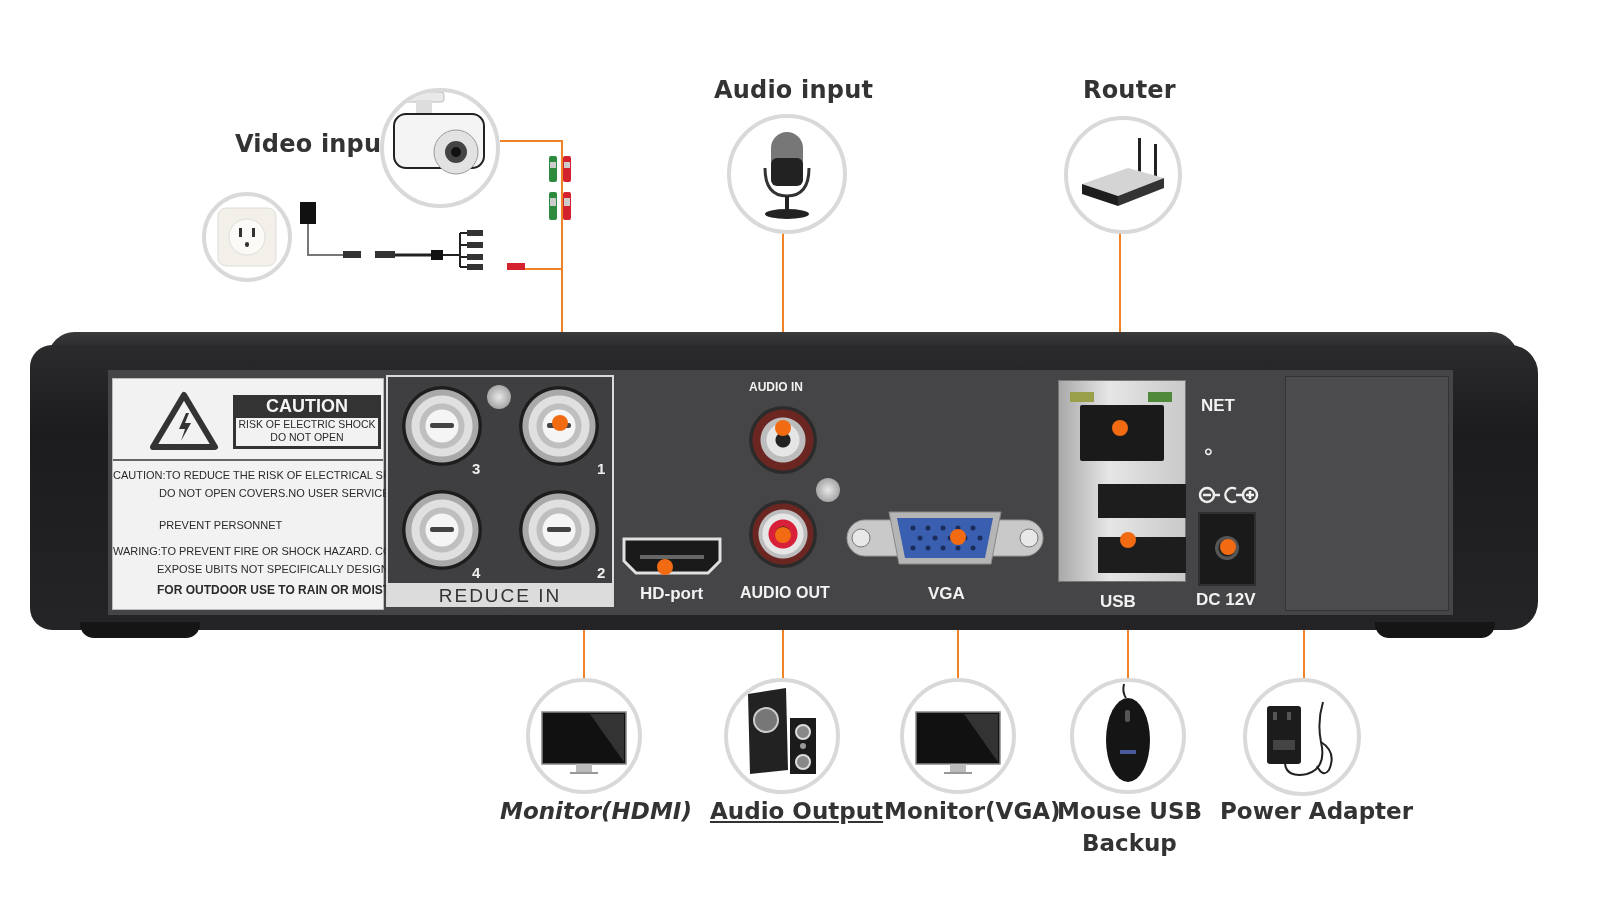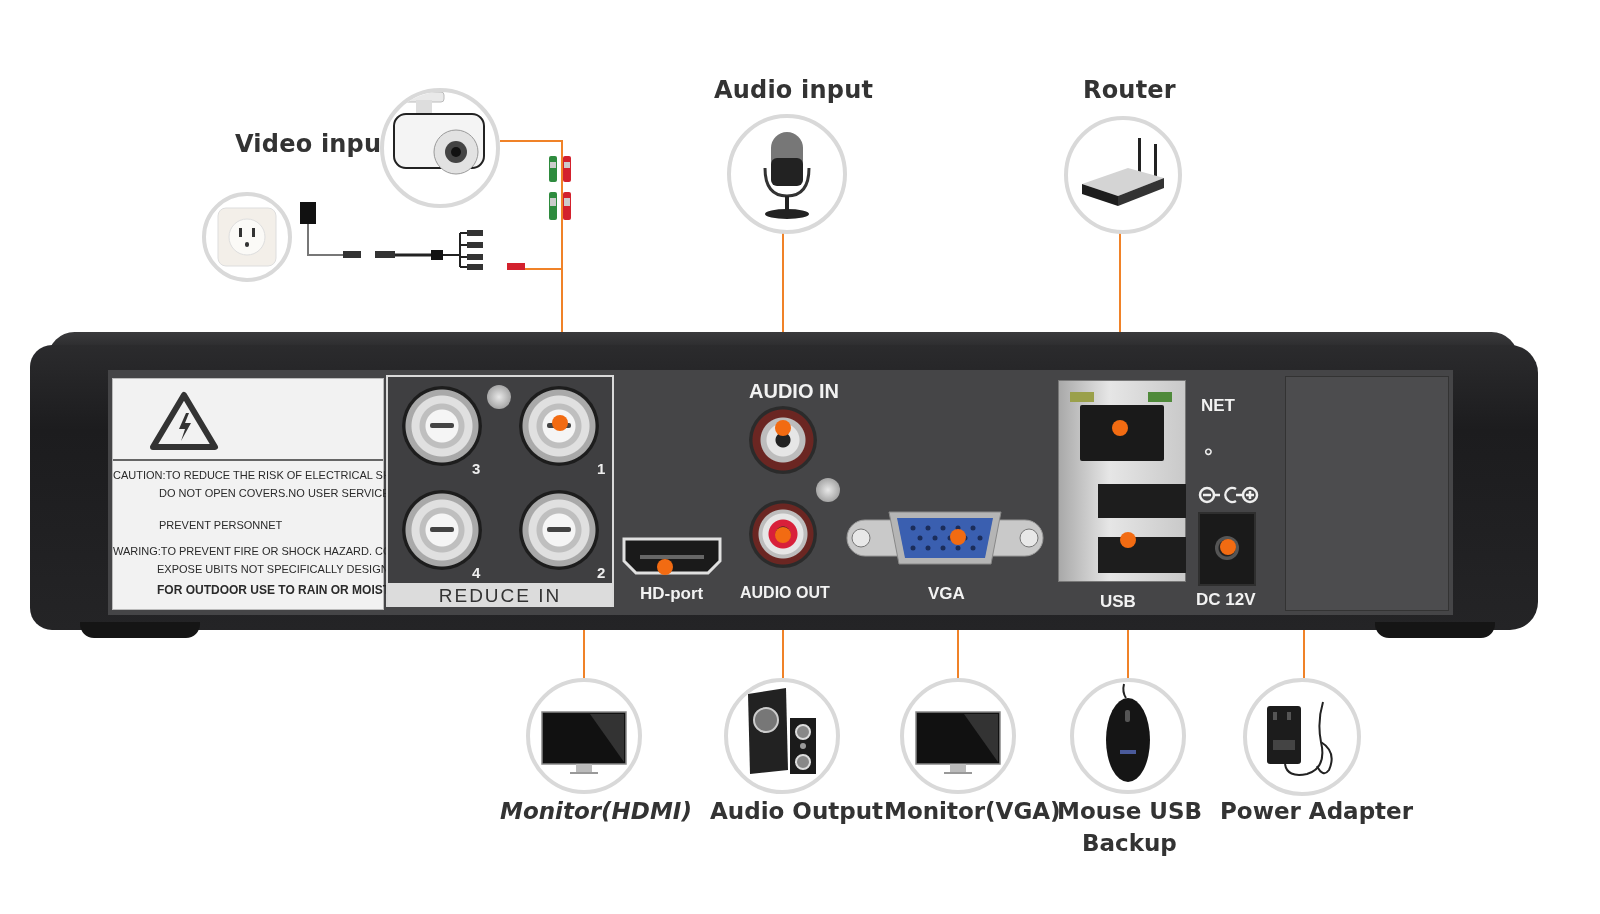--- a/index.html
+++ b/index.html
@@ -114,20 +114,27 @@
 <div class="foot" style="left:80px;"></div>
 <div class="foot" style="left:1375px;"></div>
 <div class="dvr-panel"></div>
 <div class="abs" style="left:1285px;top:376px;width:162px;height:233px;background:#4c4c4e;border:1px solid #333;"></div>
 
 <div class="label-sticker">
   <svg class="abs" style="left:36px;top:12px;" width="70" height="60" viewBox="0 0 70 60">
     <path d="M35 4 L66 56 L4 56 Z" fill="none" stroke="#333" stroke-width="6" stroke-linejoin="round"></path>
     <path d="M37 22 L30 38 L36 38 L32 50 L42 32 L36 32 L40 22 Z" fill="#333"></path>
   </svg>
+  <div class="abs" style="left:120px;top:16px;width:148px;height:54px;background:#333;">
+    <div class="abs" style="left:0;width:148px;top:1px;text-align:center;color:#f4f4f4;font-weight:bold;font-size:18px;">CAUTION</div>
+    <div class="abs" style="left:3px;top:23px;width:142px;height:28px;background:#f2f2f2;text-align:center;font-size:10.5px;line-height:13px;">
+      <div>RISK OF ELECTRIC SHOCK</div>
+      <div>DO NOT OPEN</div>
+    </div>
+  </div>
   <div class="abs" style="left:0;top:80px;width:270px;height:2px;background:#666;"></div>
   <div class="abs" style="left:0;top:90px;font-size:11px;white-space:nowrap;">CAUTION:TO REDUCE THE RISK OF ELECTRICAL SHOCK.</div>
   <div class="abs" style="left:46px;top:108px;font-size:11px;white-space:nowrap;">DO NOT OPEN COVERS.NO USER SERVICEABLE</div>
   <div class="abs" style="left:46px;top:140px;font-size:11px;white-space:nowrap;">PREVENT PERSONNET</div>
   <div class="abs" style="left:0;top:166px;font-size:11px;white-space:nowrap;">WARING:TO PREVENT FIRE OR SHOCK HAZARD. CO NOT</div>
   <div class="abs" style="left:44px;top:184px;font-size:11px;white-space:nowrap;">EXPOSE UBITS NOT SPECIFICALLY DESIGNED</div>
   <div class="abs" style="left:44px;top:204px;font-size:12px;font-weight:bold;white-space:nowrap;">FOR OUTDOOR USE TO RAIN OR MOISTURE</div>
 </div>
 
 <div class="abs" style="left:386px;top:375px;width:228px;height:232px;background:#3f3f41;border:2px solid #d9d9d9;box-sizing:border-box;"></div>
@@ -142,21 +149,21 @@
 <div class="bnc-num" style="left:472px;top:564px;">4</div>
 <div class="bnc-num" style="left:597px;top:564px;">2</div>
 <div class="screw" style="left:487px;top:385px;"></div>
 
 <svg class="abs" style="left:622px;top:537px;" width="100" height="40" viewBox="0 0 100 40">
   <path d="M2 2 H98 V24 L86 36 H14 L2 24 Z" fill="#1a1a1a" stroke="#e0e0e0" stroke-width="3"></path>
   <rect x="18" y="18" width="64" height="4" fill="#666"></rect>
 </svg>
 <div class="port-label" style="left:640px;top:584px;">HD-port</div>
 
-<div class="port-label" style="left:749px;top:380px;font-size:20px;">AUDIO IN</div>
+<div class="port-label" style="left:749px;top:380px;font-size:12px;">AUDIO IN</div>
 <div class="rca" style="left:749px;top:406px;"></div>
 <div class="screw" style="left:816px;top:478px;"></div>
 <div class="rca out" style="left:749px;top:500px;"></div>
 <div class="port-label" style="left:740px;top:584px;font-size:16px;">AUDIO OUT</div>
 
 <svg class="abs" style="left:845px;top:508px;" width="200" height="60" viewBox="0 0 200 60">
   <rect x="2" y="12" width="196" height="36" rx="18" fill="#c9c9c9" stroke="#999"></rect>
   <circle cx="16" cy="30" r="9" fill="#e8e8e8" stroke="#777"></circle>
   <circle cx="184" cy="30" r="9" fill="#e8e8e8" stroke="#777"></circle>
   <path d="M44 4 H156 L146 56 H54 Z" fill="#b5b5b5" stroke="#888"></path>
@@ -253,17 +260,17 @@
     <rect x="20" y="24" width="34" height="58" rx="3" fill="#1c1c1c"></rect>
     <rect x="26" y="30" width="4" height="8" fill="#555"></rect>
     <rect x="40" y="30" width="4" height="8" fill="#555"></rect>
     <rect x="26" y="58" width="22" height="10" fill="#444"></rect>
     <path d="M38 82 Q40 96 60 92 Q80 86 74 60 Q70 40 76 20" stroke="#222" stroke-width="2" fill="none"></path>
     <path d="M74 60 Q90 70 82 88 Q76 96 70 84" stroke="#222" stroke-width="2" fill="none"></path>
   </svg>
 </div>
 
 <div class="bottom-label" style="left:500px;top:798px;font-style:italic;">Monitor(HDMI)</div>
-<div class="bottom-label" style="left:710px;top:798px;">Audio Output</div>
+<div class="bottom-label" style="left:710px;top:798px;text-decoration:underline;">Audio Output</div>
 <div class="bottom-label" style="left:884px;top:798px;">Monitor(VGA)</div>
 <div class="bottom-label" style="left:1057px;top:798px;">Mouse USB</div>
 <div class="bottom-label" style="left:1082px;top:830px;">Backup</div>
 <div class="bottom-label" style="left:1220px;top:798px;">Power Adapter</div>
 
 </body></html>

